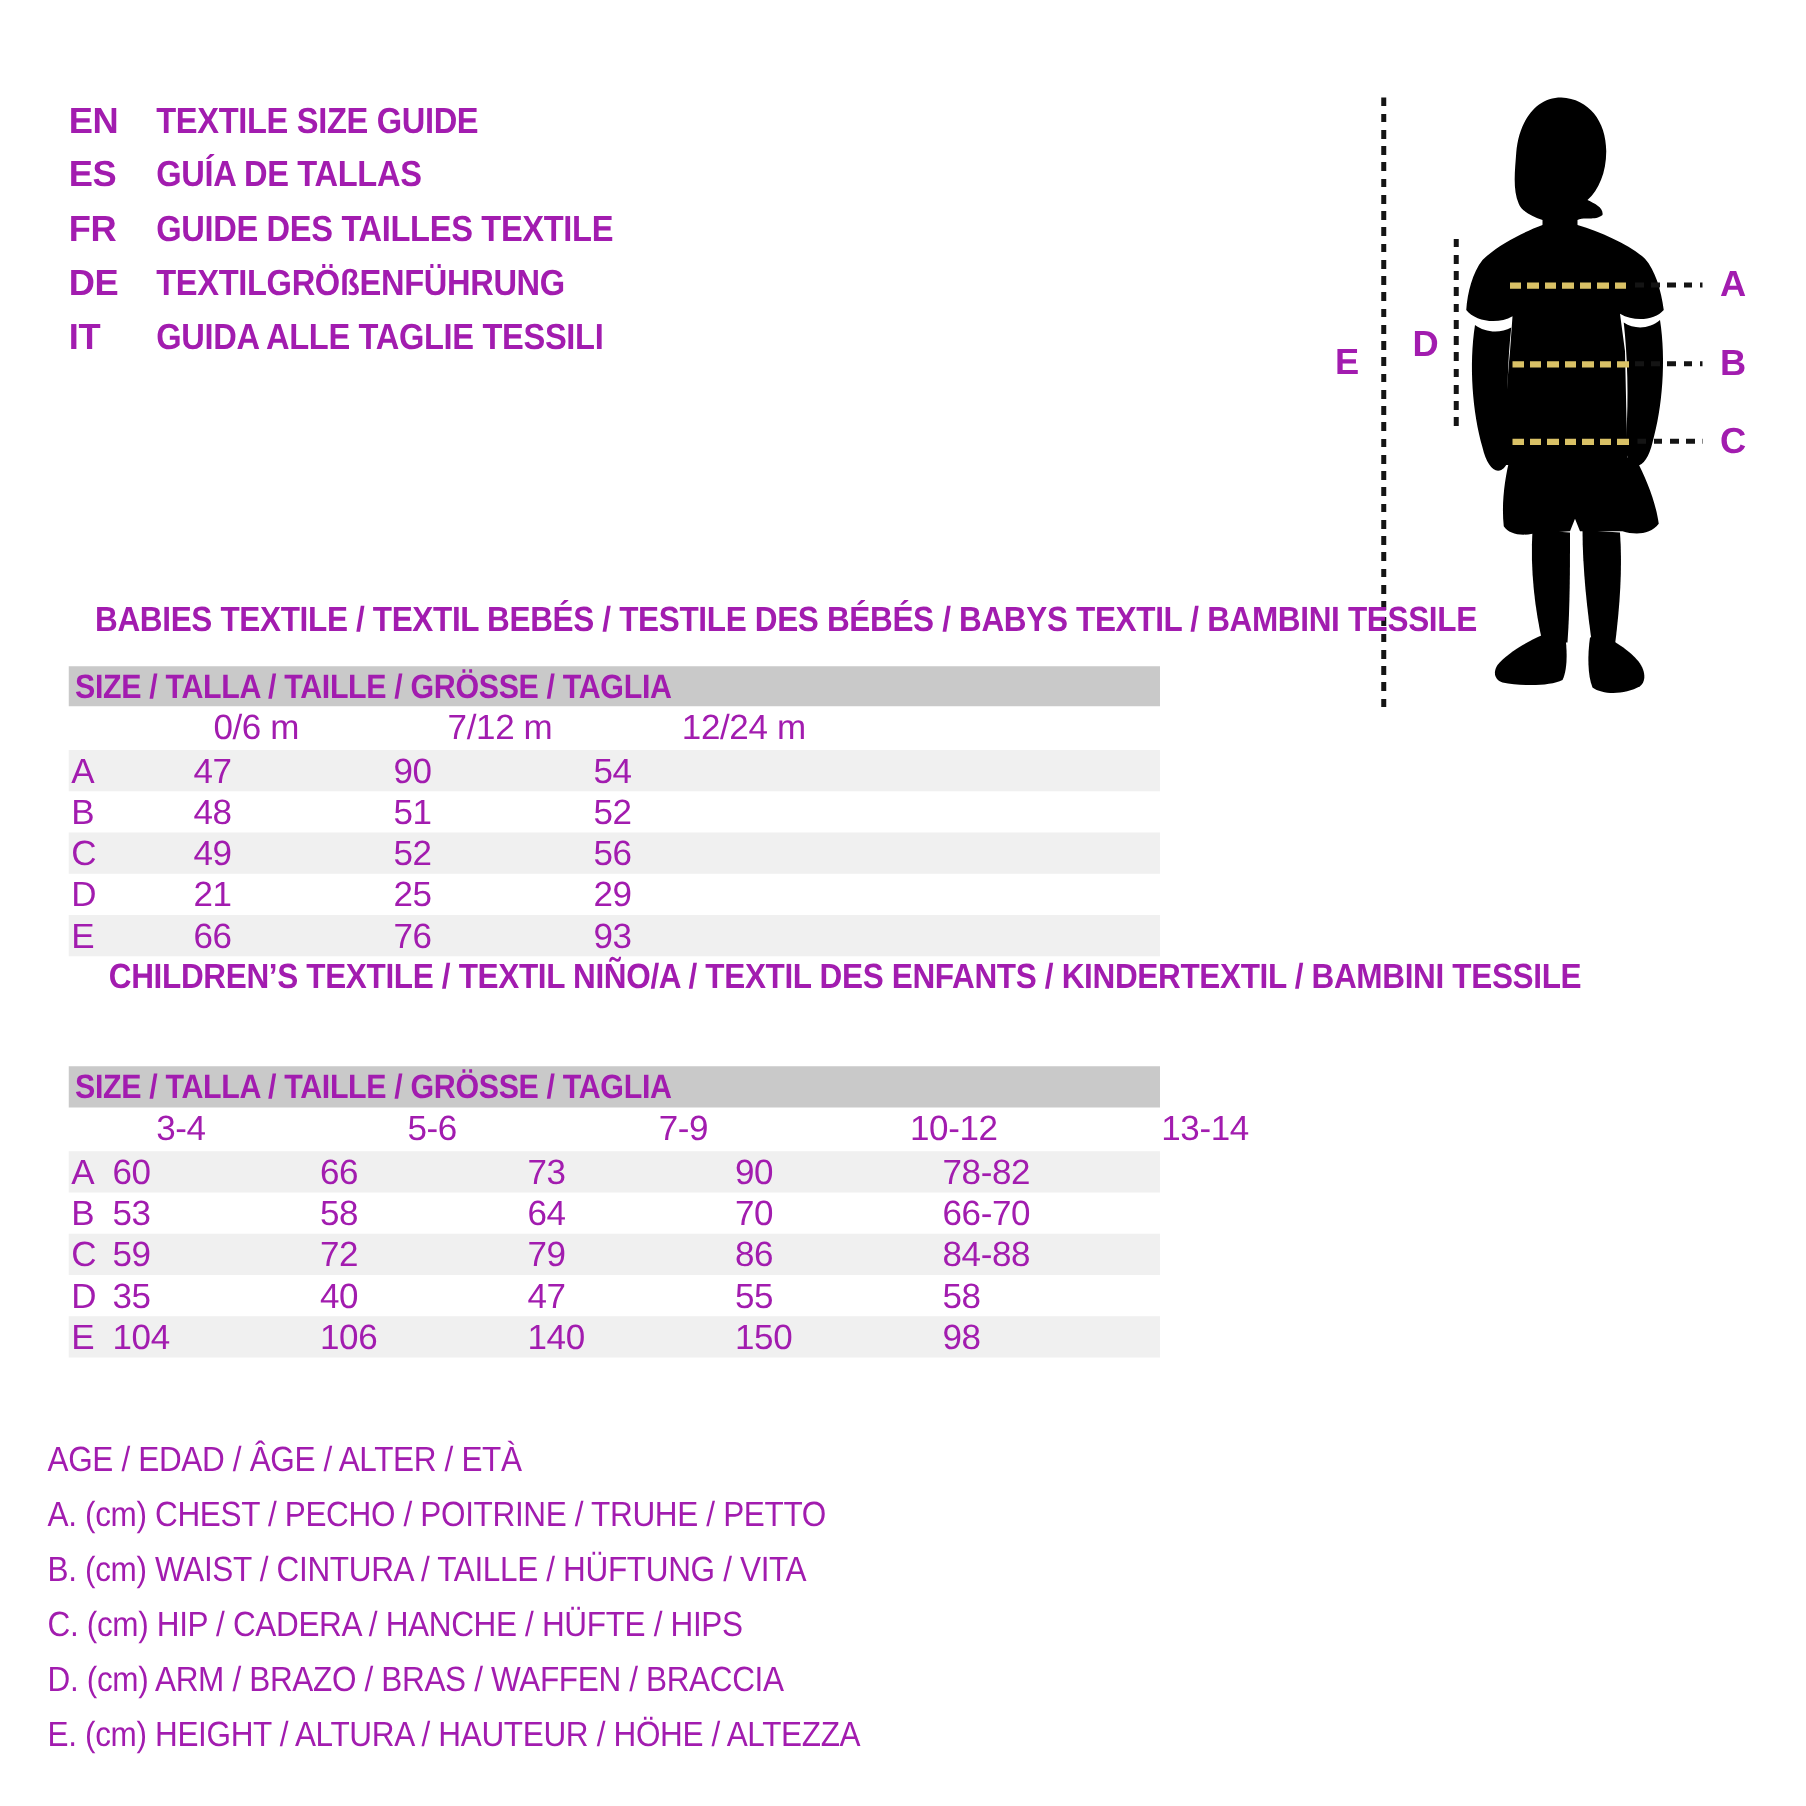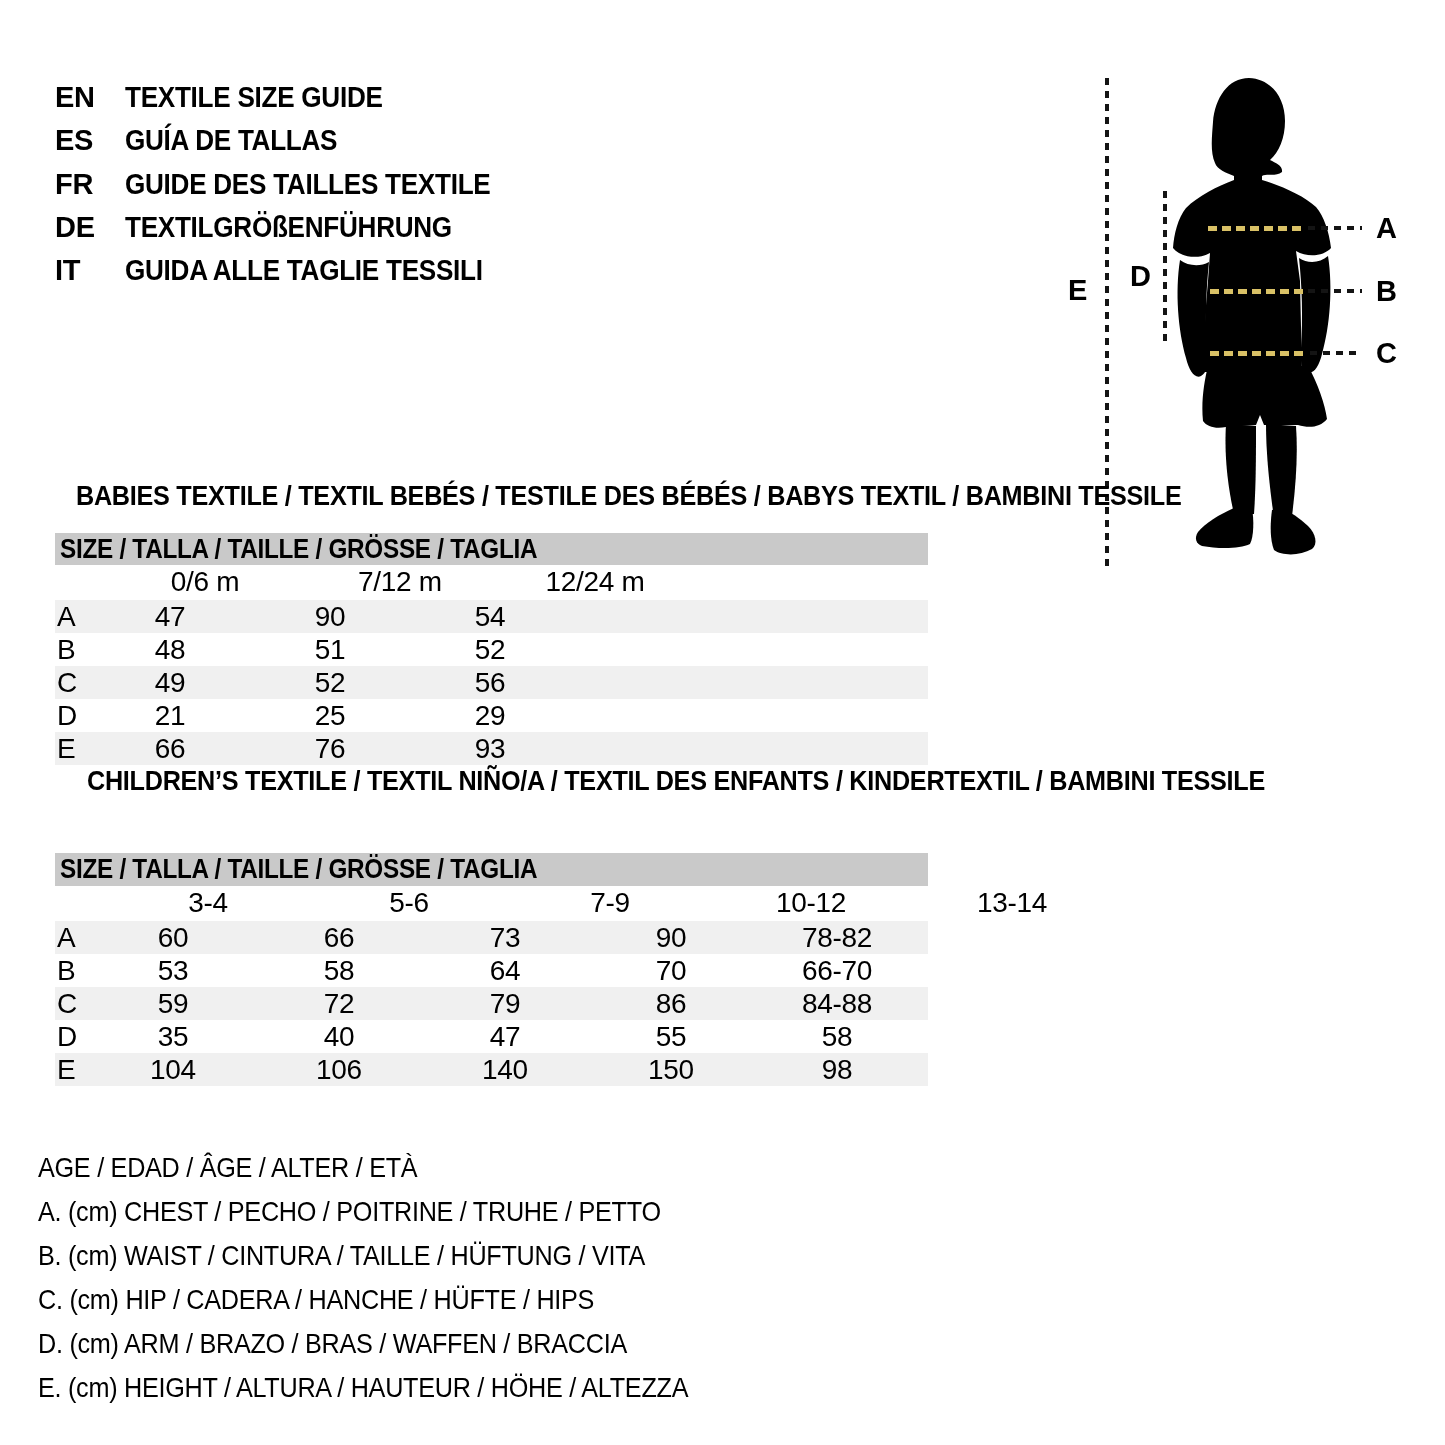--- a/index.html
+++ b/index.html
@@ -1,18 +1,18 @@
 <!DOCTYPE html>
 <html><head>
 <meta charset="utf-8">
 <style>
   html,body { margin:0; padding:0; background:#fff; }
   .canvas {
     position:relative; width:1445px; height:1445px; background:#ffffff;
-    font-family:"Liberation Sans", sans-serif; color:#000000; overflow:hidden;
+    font-family:"Liberation Sans", sans-serif; color:#a21caf; overflow:hidden;
     letter-spacing:-0.3px;
   }
   .abs { position:absolute; }
   .cond { display:inline-block; transform:scaleX(0.9); transform-origin:0 50%; white-space:nowrap; }
 
   
   .lang-list { top:76px; left:55px; font-size:29px; font-weight:700; line-height:43.3px; }
   .lang-row { display:flex; }
   .lang-code { width:70px; flex:0 0 70px; }
 
@@ -20,21 +20,21 @@
   .section-heading { font-size:28px; font-weight:700; line-height:30px; white-space:nowrap; }
 
   
   .size-table { width:873px; }
   .band { height:32px; background:#c9c9c9; font-size:27px; font-weight:700; line-height:33px; padding-left:5px; box-sizing:border-box; }
   .trow { display:flex; height:33px; line-height:33px; font-size:28px; font-weight:500; }
   .trow.colhead { height:35px; line-height:34px;gap:35px; }
   .trow.stripe { background:#f0f0f0; }
   .lblcol { width:35px; flex:0 0 35px; padding-left:2px; box-sizing:border-box; }
   .bcol { width:160px; flex:0 0 160px; text-align:center; }
-  .ccol { width:166px; flex:0 0 166px; text-align:center; }
+  .ccol { width:166px; flex:0 0 166px; }
 
   
   .legend { top:1146px; left:38px; font-size:28px; font-weight:500; line-height:44px; }
 
   
   .vdots { width:4px; background:repeating-linear-gradient(180deg,#141414 0 7px,transparent 7px 13px); }
   .hdots-yellow { height:5px; background:repeating-linear-gradient(90deg,#d9c166 0 9px,transparent 9px 14px); }
   .hdots-black { height:4px; background:repeating-linear-gradient(90deg,#141414 0 7px,transparent 7px 13px); }
   .measure-label { font-size:29px; font-weight:700; line-height:29px; }
 </style>

